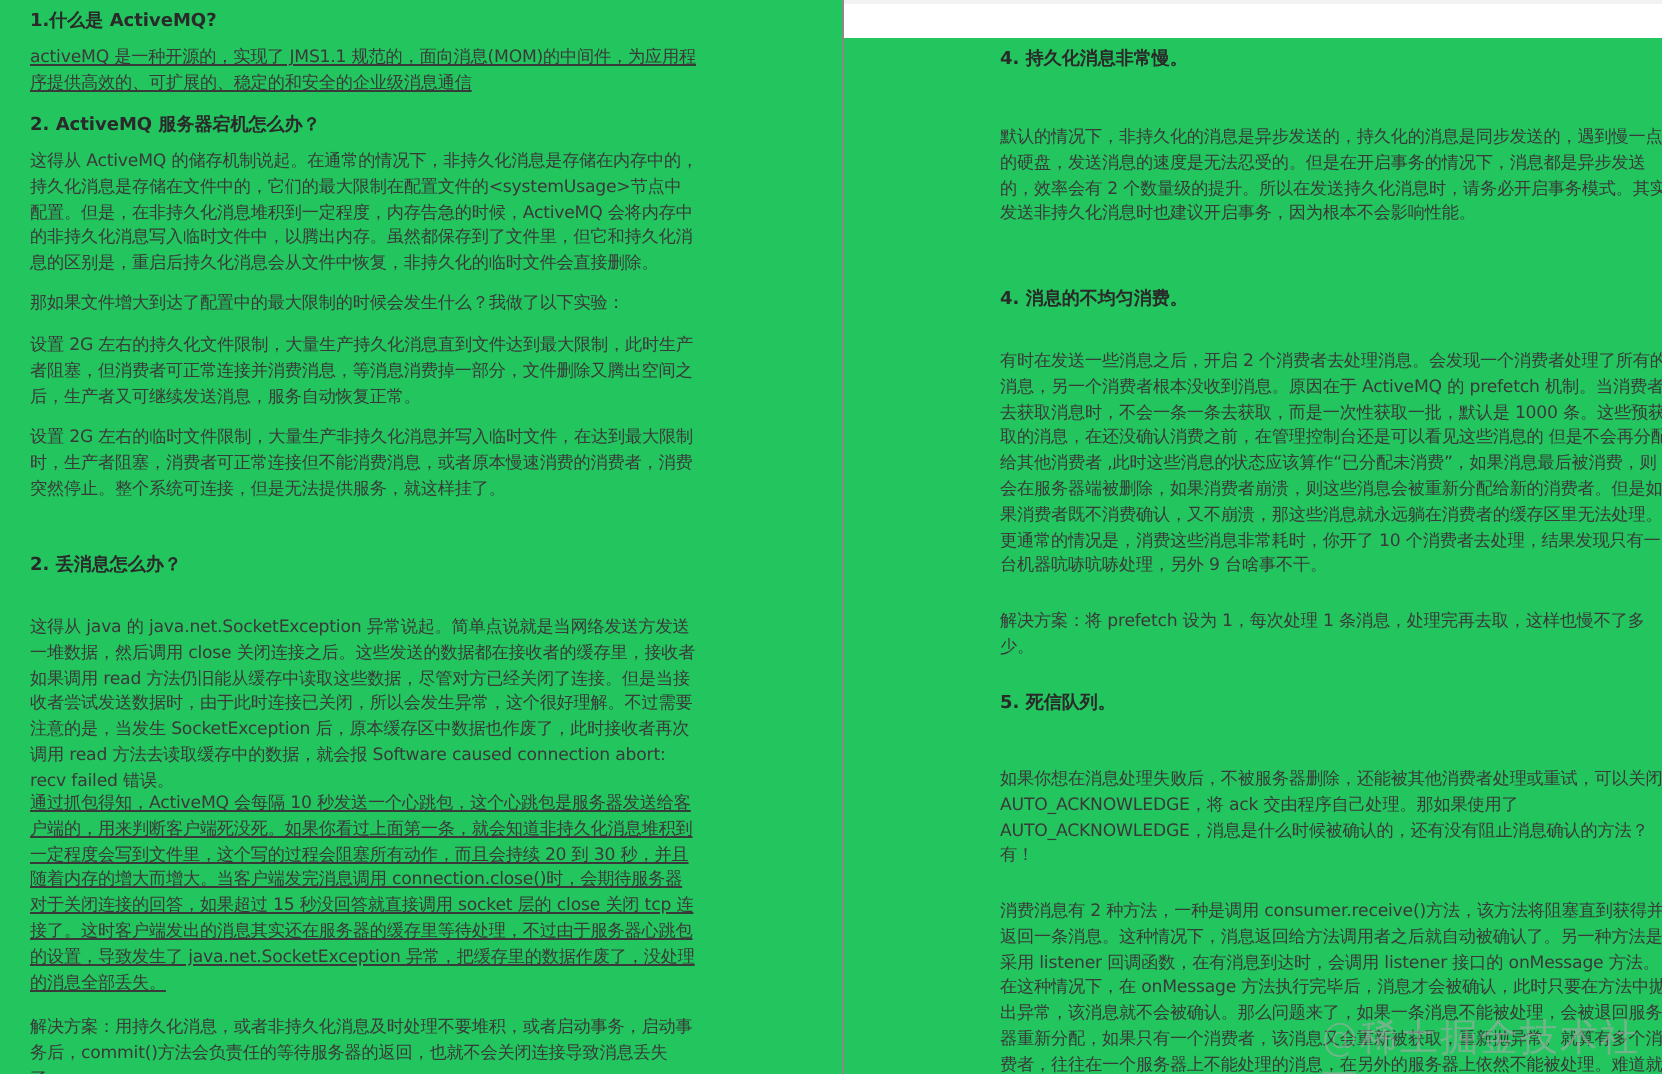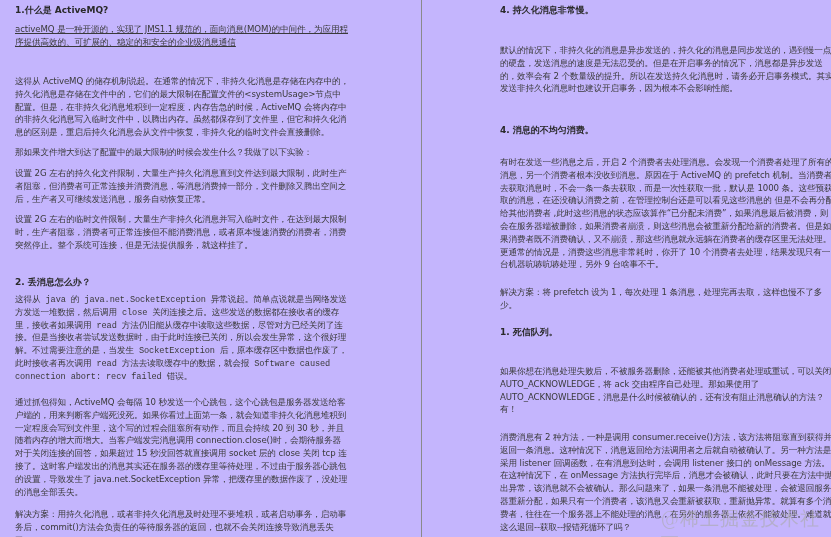--- a/index.html
+++ b/index.html
@@ -4,24 +4,24 @@
 <style>
   html, body { margin: 0; padding: 0; }
   body {
     width: 831px; height: 537px; overflow: hidden;
     background: #ffffff; position: relative;
     font-family: "DejaVu Sans", "Liberation Sans", sans-serif;
     color: #333333;
   }
   .page {
     position: absolute; top: 0; bottom: 0;
-    background: #c4b5fd;
+    background: #22c55e;
   }
   .page-left { left: 0; width: 421px; }
-  .page-right { left: 422px; width: 409px; }
+  .page-right { left: 422px; width: 409px; margin-top: 19px; }
   .divider {
     position: absolute; left: 421px; top: 0; width: 1px; height: 537px;
     background: #8a8a8a;
   }
   .topline {
     position: absolute; left: 0; top: 0; width: 831px; height: 2px; background: #f2f2f2;
   }
   .block { position: absolute; font-size: 8.6px; line-height: 12.8px; letter-spacing: -0.1px; color: #3a3a3a; }
   .heading { position: absolute; font-size: 9px; font-weight: bold; color: #2a2a2a; }
   .left-col { left: 15px; width: 334px; }
@@ -34,39 +34,40 @@
 </style>
 </head>
 <body>
 
 <div class="topline"></div>
 
 <div class="page page-left">
   <div class="heading" style="left:15px; top:4px;">1.什么是 ActiveMQ?</div>
   <div class="block left-col" style="top:23px;text-decoration:underline;"> activeMQ 是一种开源的，实现了 JMS1.1 规范的，面向消息(MOM)的中间件，为应用程序提供高效的、可扩展的、稳定的和安全的企业级消息通信</div>
 
+  <div class="heading" style="left:15px; top:56px;">2. ActiveMQ 服务器宕机怎么办？</div>
   <div class="block left-col" style="top:75px;">这得从 ActiveMQ 的储存机制说起。在通常的情况下，非持久化消息是存储在内存中的，持久化消息是存储在文件中的，它们的最大限制在配置文件的&lt;systemUsage&gt;节点中配置。但是，在非持久化消息堆积到一定程度，内存告急的时候，ActiveMQ 会将内存中的非持久化消息写入临时文件中，以腾出内存。虽然都保存到了文件里，但它和持久化消息的区别是，重启后持久化消息会从文件中恢复，非持久化的临时文件会直接删除。</div>
   <div class="block left-col" style="top:146px;">那如果文件增大到达了配置中的最大限制的时候会发生什么？我做了以下实验：</div>
   <div class="block left-col" style="top:167px;">设置 2G 左右的持久化文件限制，大量生产持久化消息直到文件达到最大限制，此时生产者阻塞，但消费者可正常连接并消费消息，等消息消费掉一部分，文件删除又腾出空间之后，生产者又可继续发送消息，服务自动恢复正常。</div>
   <div class="block left-col" style="top:213px;">设置 2G 左右的临时文件限制，大量生产非持久化消息并写入临时文件，在达到最大限制时，生产者阻塞，消费者可正常连接但不能消费消息，或者原本慢速消费的消费者，消费突然停止。整个系统可连接，但是无法提供服务，就这样挂了。</div>
 
   <div class="heading" style="left:15px; top:276px;">2. 丢消息怎么办？</div>
-  <div class="block left-col" style="top:294px;font-family:Liberation Mono, monospace;">这得从 java 的 java.net.SocketException 异常说起。简单点说就是当网络发送方发送一堆数据，然后调用 close 关闭连接之后。这些发送的数据都在接收者的缓存里，接收者如果调用 read 方法仍旧能从缓存中读取这些数据，尽管对方已经关闭了连接。但是当接收者尝试发送数据时，由于此时连接已关闭，所以会发生异常，这个很好理解。不过需要注意的是，当发生 SocketException 后，原本缓存区中数据也作废了，此时接收者再次调用 read 方法去读取缓存中的数据，就会报 Software caused connection abort: recv failed 错误。</div>
-  <div class="block left-col" style="top:396px;">通过抓包得知，ActiveMQ 会每隔 10 秒发送一个心跳包，这个心跳包是服务器发送给客户端的，用来判断客户端死没死。如果你看过上面第一条，就会知道非持久化消息堆积到一定程度会写到文件里，这个写的过程会阻塞所有动作，而且会持续 20 到 30 秒，并且随着内存的增大而增大。当客户端发完消息调用 connection.close()时，会期待服务器对于关闭连接的回答，如果超过 15 秒没回答就直接调用 socket 层的 close 关闭 tcp 连接了。这时客户端发出的消息其实还在服务器的缓存里等待处理，不过由于服务器心跳包的设置，导致发生了 java.net.SocketException 异常，把缓存里的数据作废了，没处理的消息全部丢失。</div>
+  <div class="block left-col" style="top:308px;">这得从 java 的 java.net.SocketException 异常说起。简单点说就是当网络发送方发送一堆数据，然后调用 close 关闭连接之后。这些发送的数据都在接收者的缓存里，接收者如果调用 read 方法仍旧能从缓存中读取这些数据，尽管对方已经关闭了连接。但是当接收者尝试发送数据时，由于此时连接已关闭，所以会发生异常，这个很好理解。不过需要注意的是，当发生 SocketException 后，原本缓存区中数据也作废了，此时接收者再次调用 read 方法去读取缓存中的数据，就会报 Software caused connection abort: recv failed 错误。</div>
+  <div class="block left-col" style="top:396px;text-decoration:underline;">通过抓包得知，ActiveMQ 会每隔 10 秒发送一个心跳包，这个心跳包是服务器发送给客户端的，用来判断客户端死没死。如果你看过上面第一条，就会知道非持久化消息堆积到一定程度会写到文件里，这个写的过程会阻塞所有动作，而且会持续 20 到 30 秒，并且随着内存的增大而增大。当客户端发完消息调用 connection.close()时，会期待服务器对于关闭连接的回答，如果超过 15 秒没回答就直接调用 socket 层的 close 关闭 tcp 连接了。这时客户端发出的消息其实还在服务器的缓存里等待处理，不过由于服务器心跳包的设置，导致发生了 java.net.SocketException 异常，把缓存里的数据作废了，没处理的消息全部丢失。</div>
   <div class="block left-col" style="top:508px;">解决方案：用持久化消息，或者非持久化消息及时处理不要堆积，或者启动事务，启动事务后，commit()方法会负责任的等待服务器的返回，也就不会关闭连接导致消息丢失了。</div>
 </div>
 
 <div class="divider"></div>
 
 <div class="page page-right">
   <div class="heading" style="left:78px; top:4px;">4. 持久化消息非常慢。</div>
   <div class="block right-col" style="top:44px;">默认的情况下，非持久化的消息是异步发送的，持久化的消息是同步发送的，遇到慢一点的硬盘，发送消息的速度是无法忍受的。但是在开启事务的情况下，消息都是异步发送的，效率会有 2 个数量级的提升。所以在发送持久化消息时，请务必开启事务模式。其实发送非持久化消息时也建议开启事务，因为根本不会影响性能。</div>
 
   <div class="heading" style="left:78px; top:124px;">4. 消息的不均匀消费。</div>
   <div class="block right-col" style="top:156px;">有时在发送一些消息之后，开启 2 个消费者去处理消息。会发现一个消费者处理了所有的消息，另一个消费者根本没收到消息。原因在于 ActiveMQ 的 prefetch 机制。当消费者去获取消息时，不会一条一条去获取，而是一次性获取一批，默认是 1000 条。这些预获取的消息，在还没确认消费之前，在管理控制台还是可以看见这些消息的 但是不会再分配给其他消费者 ,此时这些消息的状态应该算作“已分配未消费”，如果消息最后被消费，则会在服务器端被删除，如果消费者崩溃，则这些消息会被重新分配给新的消费者。但是如果消费者既不消费确认，又不崩溃，那这些消息就永远躺在消费者的缓存区里无法处理。更通常的情况是，消费这些消息非常耗时，你开了 10 个消费者去处理，结果发现只有一台机器吭哧吭哧处理，另外 9 台啥事不干。</div>
   <div class="block right-col" style="top:286px;">解决方案：将 prefetch 设为 1，每次处理 1 条消息，处理完再去取，这样也慢不了多少。</div>
 
-  <div class="heading" style="left:78px; top:326px;">1. 死信队列。</div>
+  <div class="heading" style="left:78px; top:326px;">5. 死信队列。</div>
   <div class="block right-col" style="top:365px;">如果你想在消息处理失败后，不被服务器删除，还能被其他消费者处理或重试，可以关闭 AUTO_ACKNOWLEDGE，将 ack 交由程序自己处理。那如果使用了 AUTO_ACKNOWLEDGE，消息是什么时候被确认的，还有没有阻止消息确认的方法？有！</div>
   <div class="block right-col" style="top:431px;">消费消息有 2 种方法，一种是调用 consumer.receive()方法，该方法将阻塞直到获得并返回一条消息。这种情况下，消息返回给方法调用者之后就自动被确认了。另一种方法是采用 listener 回调函数，在有消息到达时，会调用 listener 接口的 onMessage 方法。在这种情况下，在 onMessage 方法执行完毕后，消息才会被确认，此时只要在方法中抛出异常，该消息就不会被确认。那么问题来了，如果一条消息不能被处理，会被退回服务器重新分配，如果只有一个消费者，该消息又会重新被获取，重新抛异常。就算有多个消费者，往往在一个服务器上不能处理的消息，在另外的服务器上依然不能被处理。难道就这么退回--获取--报错死循环了吗？</div>
 </div>
 
 <div class="watermark">@稀土掘金技术社区</div>
 
 </body></html>

